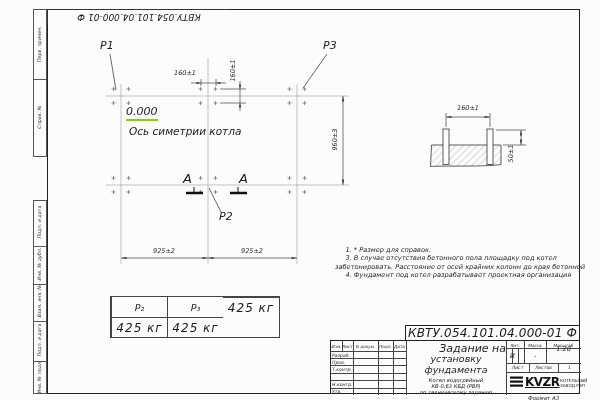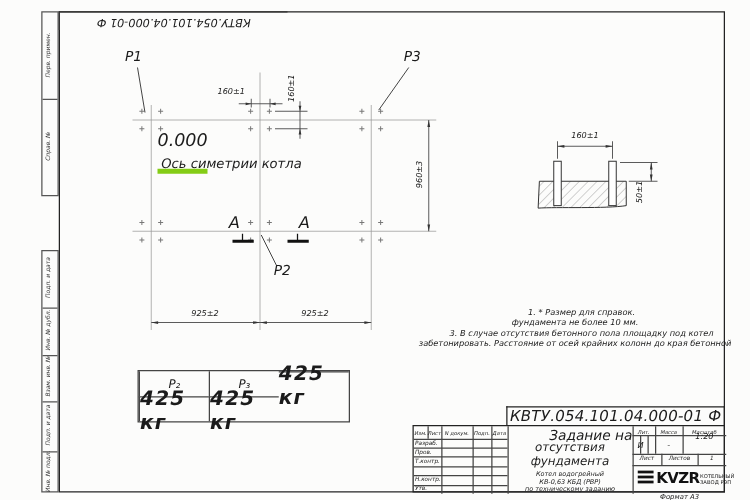--- a/index.html
+++ b/index.html
@@ -12,31 +12,31 @@
   .t{position:absolute;font-style:italic;color:#1b1b1b;white-space:nowrap;line-height:1.1;}
   .v{transform:rotate(-90deg);text-align:center;}
   .line-box{position:absolute;box-sizing:border-box;}
   .frame{border:1.4px solid #222;}
   .stripbox{border:0.9px solid #555;}
   .strip-div{position:absolute;left:0;width:100%;border-bottom:0.8px solid #555;}
   .striplabel{font-size:4.8px;color:#333;width:50px;height:8px;line-height:8px;}
   .stamp{border-right:0.9px solid #333;border-bottom:0.9px solid #333;
          text-align:center;transform:rotate(180deg);font-size:9px;line-height:15px;}
   .dim{font-size:6.5px;color:#222;}
-  .note-line{white-space:pre;text-align:center;}
+  .note-line{white-space:pre;}
   
   .ltable{position:absolute;display:grid;grid-template-columns:56px 56px 56px;
           grid-auto-rows:20px;border:1px solid #444;}
   .lt-cell{box-sizing:border-box;border-left:1px solid #444;border-top:1px solid #444;
            display:flex;align-items:center;justify-content:center;
            font-style:italic;color:#1b1b1b;}
   .lt-cell.c0{border-left:none;}
   .lt-cell.r0{border-top:none;}
   .lt-h{font-size:9.5px;}
-  .lt-v{font-size:16px;letter-spacing:1px;font-weight:bold;}
+  .lt-v{font-size:12px;letter-spacing:1px;}
   
   .tb{border:1.2px solid #222;}
   .tbl{position:absolute;background:#444;}
   .tbt{position:absolute;font-style:italic;color:#1b1b1b;white-space:nowrap;}
   .cell-c{text-align:center;}
   .desig{border:1.2px solid #222;border-bottom:none;text-align:center;
          font-size:12px;line-height:14px;letter-spacing:0.2px;}
 </style>
 </head>
 <body>
@@ -108,38 +108,38 @@
   <div class="t v striplabel" style="left:15px;top:260px;">Инв. № дубл.</div>
   <div class="t v striplabel" style="left:15px;top:297px;">Взам. инв. №</div>
   <div class="t v striplabel" style="left:15px;top:336px;">Подп. и дата</div>
   <div class="t v striplabel" style="left:15px;top:373px;">Инв. № подл.</div>
 
   <div class="t line-box stamp" style="left:47px;top:9px;width:183px;height:15px;">КВТУ.054.101.04.000-01 Ф</div>
 
   <div class="t" style="left:100px;top:40px;font-size:11px;">Р1</div>
   <div class="t" style="left:323px;top:40px;font-size:11px;">Р3</div>
   <div class="t" style="left:219px;top:211px;font-size:11px;">Р2</div>
-  <div class="t" style="left:126px;top:106px;font-size:14px;border-bottom:4px solid #84cc16;padding-bottom:14px;">0.000</div>
+  <div class="t" style="left:126px;top:106px;font-size:11px;border-bottom:2px solid #84cc16;padding-bottom:1px;">0.000</div>
   <div class="t" style="left:129px;top:126px;font-size:10.5px;">Ось симетрии котла</div>
   <div class="t dim" style="left:174px;top:70px;">160±1</div>
   <div class="t dim v" style="left:217px;top:67px;width:34px;">160±1</div>
   <div class="t dim v" style="left:319px;top:136px;width:34px;">960±3</div>
   <div class="t dim cell-c" style="left:148px;top:248px;width:32px;">925±2</div>
   <div class="t dim cell-c" style="left:236px;top:248px;width:32px;">925±2</div>
   <div class="t" style="left:183px;top:172px;font-size:13px;">А</div>
   <div class="t" style="left:239px;top:172px;font-size:13px;">А</div>
 
   <div class="t dim cell-c" style="left:454px;top:105px;width:28px;">160±1</div>
   <div class="t dim v" style="left:498px;top:150px;width:28px;">50±1</div>
 
   <div class="t" style="left:335px;top:246px;font-size:6.6px;line-height:8.45px;">
     <div class="note-line">     1. * Размер для справок.</div>
-    <div class="note-line">фундамента не более 10 мм.</div>
     <div class="note-line">     3. В случае отсутствия бетонного пола площадку под котел</div>
     <div class="note-line">забетонировать. Расстояние от осей крайних колонн до края бетонной</div>
+    <div class="note-line">     4. Фундамент под котел разрабатывает проектная организация</div>
   </div>
 
   <div class="ltable" style="left:110px;top:296px;">
     <div class="lt-cell lt-h r0">Р₂</div>
     <div class="lt-cell lt-h r0">Р₃</div>
     <div class="lt-cell lt-v c0">425 кг</div>
     <div class="lt-cell lt-v">425 кг</div>
     <div class="lt-cell lt-v">425 кг</div>
   </div>
 
@@ -165,21 +165,21 @@
     <div class="tbt cell-c" style="left:22px;top:2.5px;width:25px;font-size:4.2px;">N докум.</div>
     <div class="tbt cell-c" style="left:47px;top:2.5px;width:15px;font-size:4.2px;">Подп.</div>
     <div class="tbt cell-c" style="left:62px;top:2.5px;width:13px;font-size:4.2px;">Дата</div>
     <div class="tbt" style="left:1px;top:11.5px;font-size:4.6px;">Разраб.</div>
     <div class="tbt" style="left:1px;top:18.8px;font-size:4.6px;">Пров.</div>
     <div class="tbt" style="left:1px;top:26.2px;font-size:4.6px;">Т.контр.</div>
     <div class="tbt" style="left:1px;top:40.8px;font-size:4.6px;">Н.контр.</div>
     <div class="tbt" style="left:1px;top:48.2px;font-size:4.6px;">Утв.</div>
 
     <div class="tbt cell-c" style="left:75px;top:1px;width:100px;font-size:11px;text-align:right;">Задание на</div>
-    <div class="tbt cell-c" style="left:75px;top:12px;width:100px;font-size:9.5px;">отсутствия</div>
+    <div class="tbt cell-c" style="left:75px;top:12px;width:100px;font-size:9.5px;">установку</div>
     <div class="tbt cell-c" style="left:75px;top:23px;width:100px;font-size:9.5px;">фундамента</div>
     <div class="tbt cell-c" style="left:75px;top:35.5px;width:100px;font-size:5.2px;">Котел водогрейный</div>
     <div class="tbt cell-c" style="left:75px;top:41.5px;width:100px;font-size:5.2px;">КВ-0,63 КБД (РВР)</div>
     <div class="tbt cell-c" style="left:75px;top:47.5px;width:100px;font-size:5.2px;">по техническому заданию</div>
 
     <div class="tbl" style="left:175px;top:7px;width:75px;height:1px;"></div>
     <div class="tbl" style="left:175px;top:22px;width:75px;height:1px;"></div>
     <div class="tbl" style="left:175px;top:31px;width:75px;height:1px;"></div>
     <div class="tbl" style="left:193px;top:0;width:1px;height:22px;"></div>
     <div class="tbl" style="left:215px;top:0;width:1px;height:22px;"></div>
@@ -195,20 +195,20 @@
     <div class="tbt cell-c" style="left:215px;top:4px;width:35px;font-size:6.5px;">1:20</div>
     <div class="tbt cell-c" style="left:175px;top:24px;width:23px;font-size:4.6px;">Лист</div>
     <div class="tbt cell-c" style="left:198px;top:24px;width:29px;font-size:4.6px;">Листов</div>
     <div class="tbt cell-c" style="left:227px;top:24px;width:23px;font-size:4.6px;">1</div>
 
     <svg width="13" height="12" viewBox="0 0 13 12" style="position:absolute;left:179px;top:35px;">
       <rect x="0" y="0.5" width="13" height="2.2" fill="#111"></rect>
       <rect x="0" y="4.5" width="13" height="2.2" fill="#111"></rect>
       <rect x="0" y="8.5" width="13" height="2.2" fill="#111"></rect>
     </svg>
-    <div class="tbt" style="left:194px;top:33.5px;font-size:12px;font-weight:bold;font-style:normal;letter-spacing:-0.5px;color:#111;">KVZR</div>
+    <div class="tbt" style="left:194px;top:33.5px;font-size:12px;font-weight:bold;font-style:normal;letter-spacing:-0.5px;color:#111;text-decoration:underline;">KVZR</div>
     <div class="tbt" style="left:229px;top:36.5px;font-size:4.2px;font-style:normal;">КОТЕЛЬНЫЙ</div>
     <div class="tbt" style="left:229px;top:41.5px;font-size:4.2px;font-style:normal;">ЗАВОД РЭП</div>
   </div>
 
   <div class="t" style="left:528px;top:394.5px;font-size:5.5px;">Формат А3</div>
 
 </div>
 
 </body></html>

